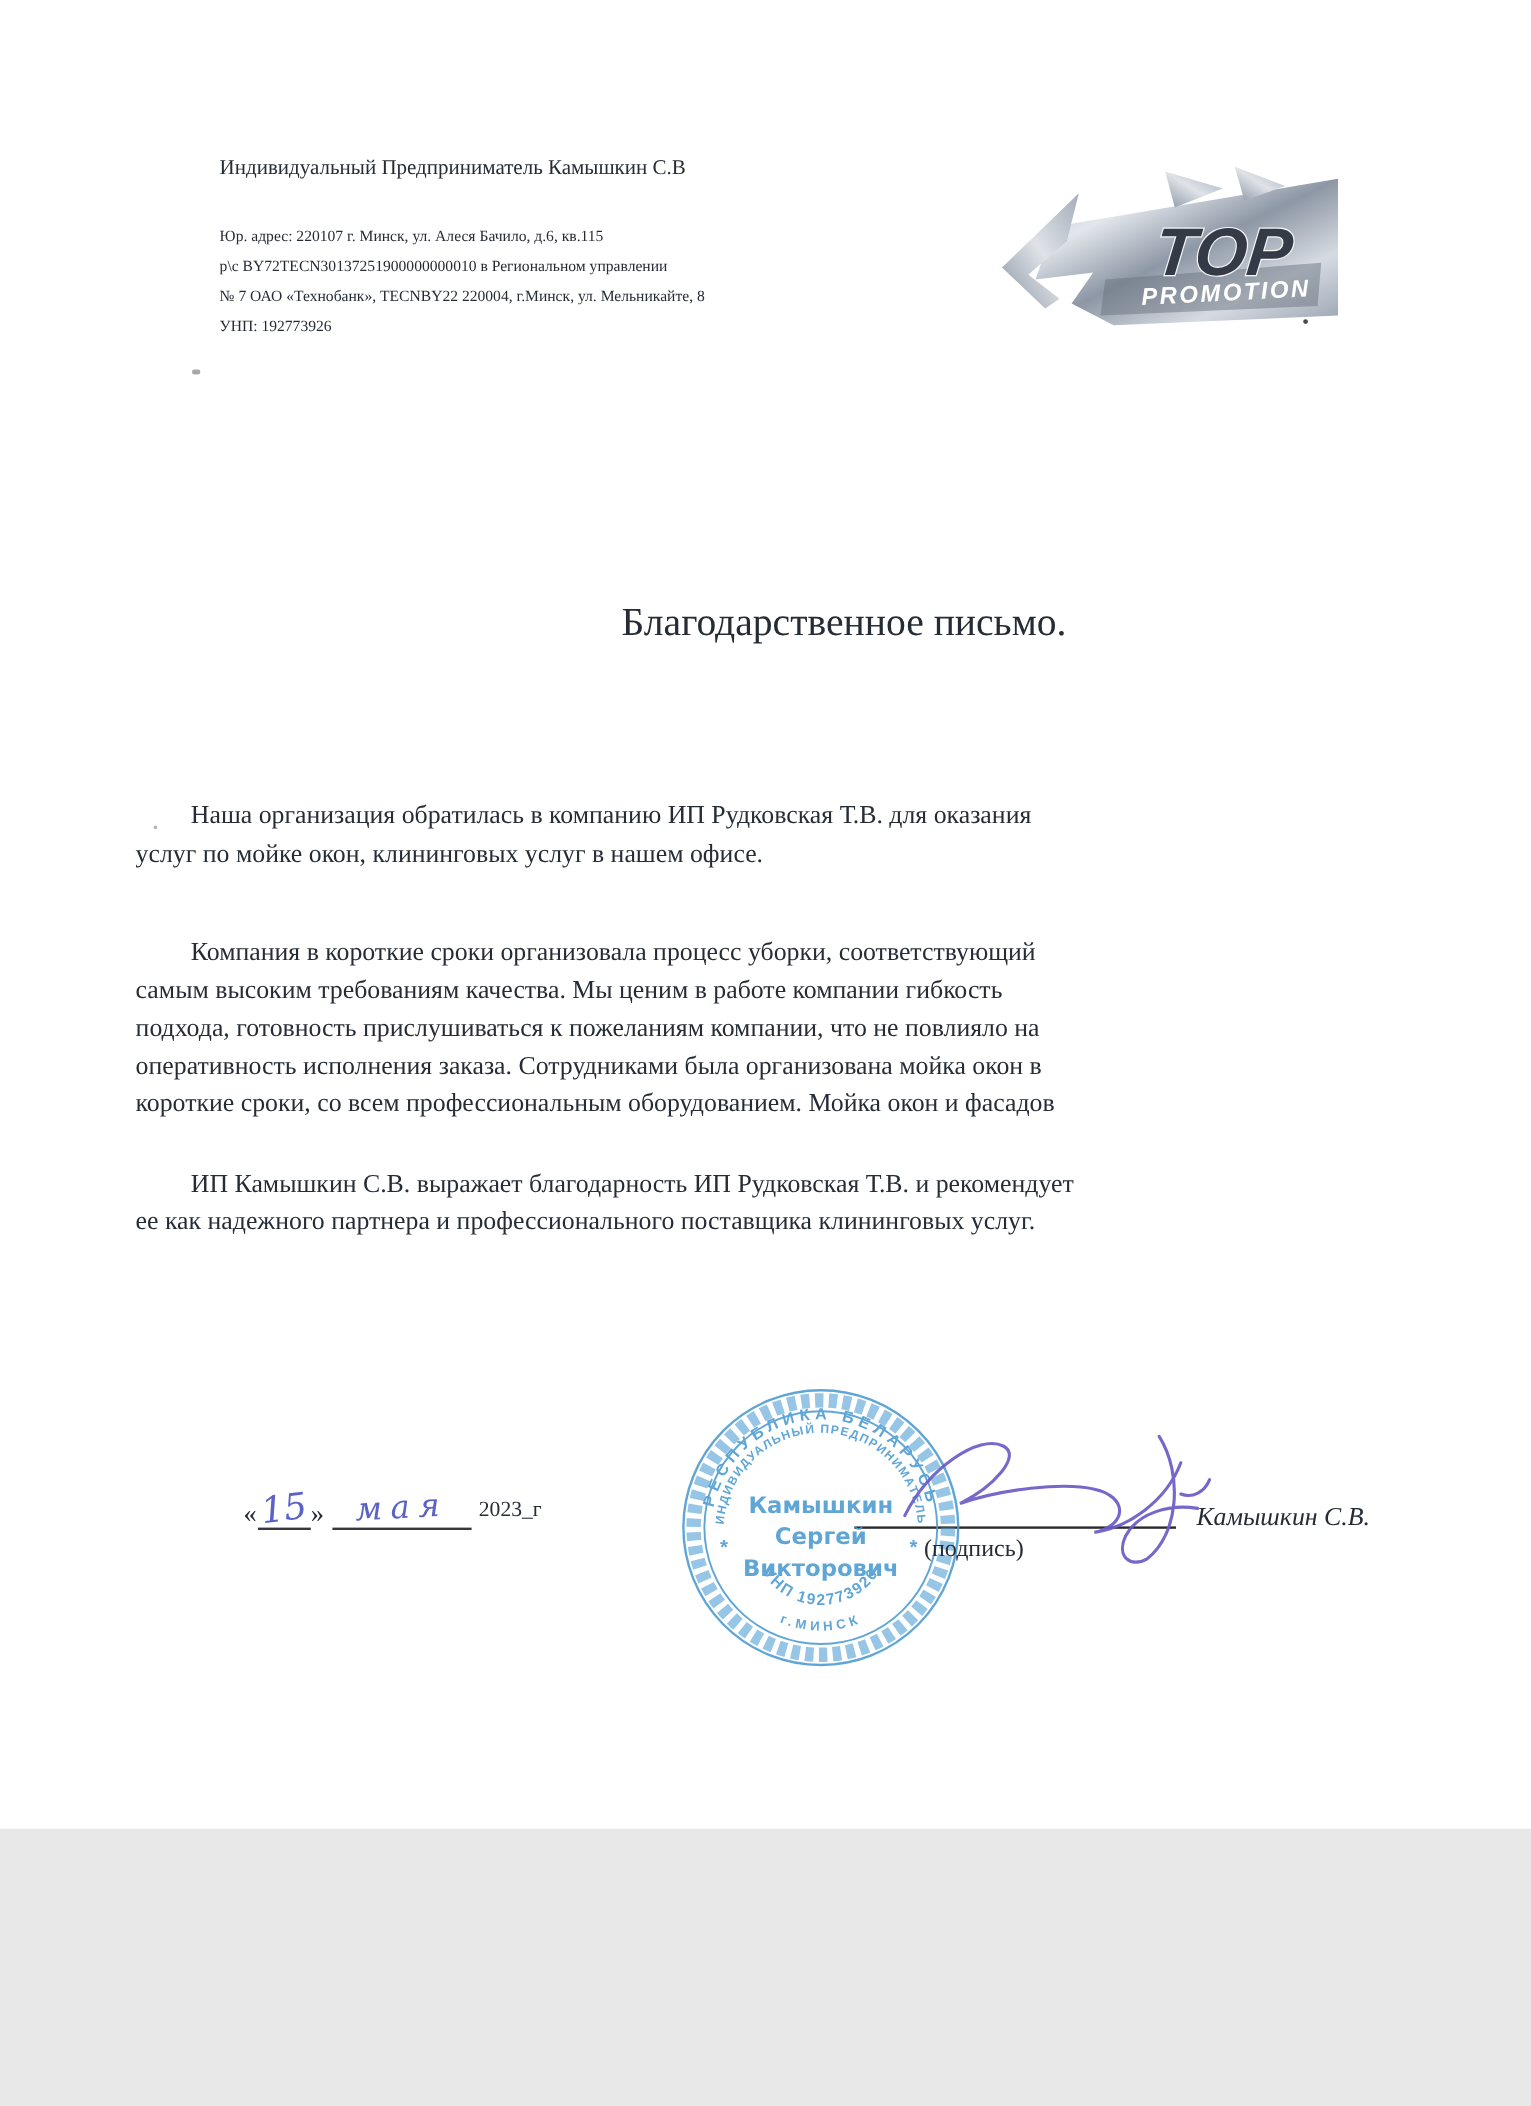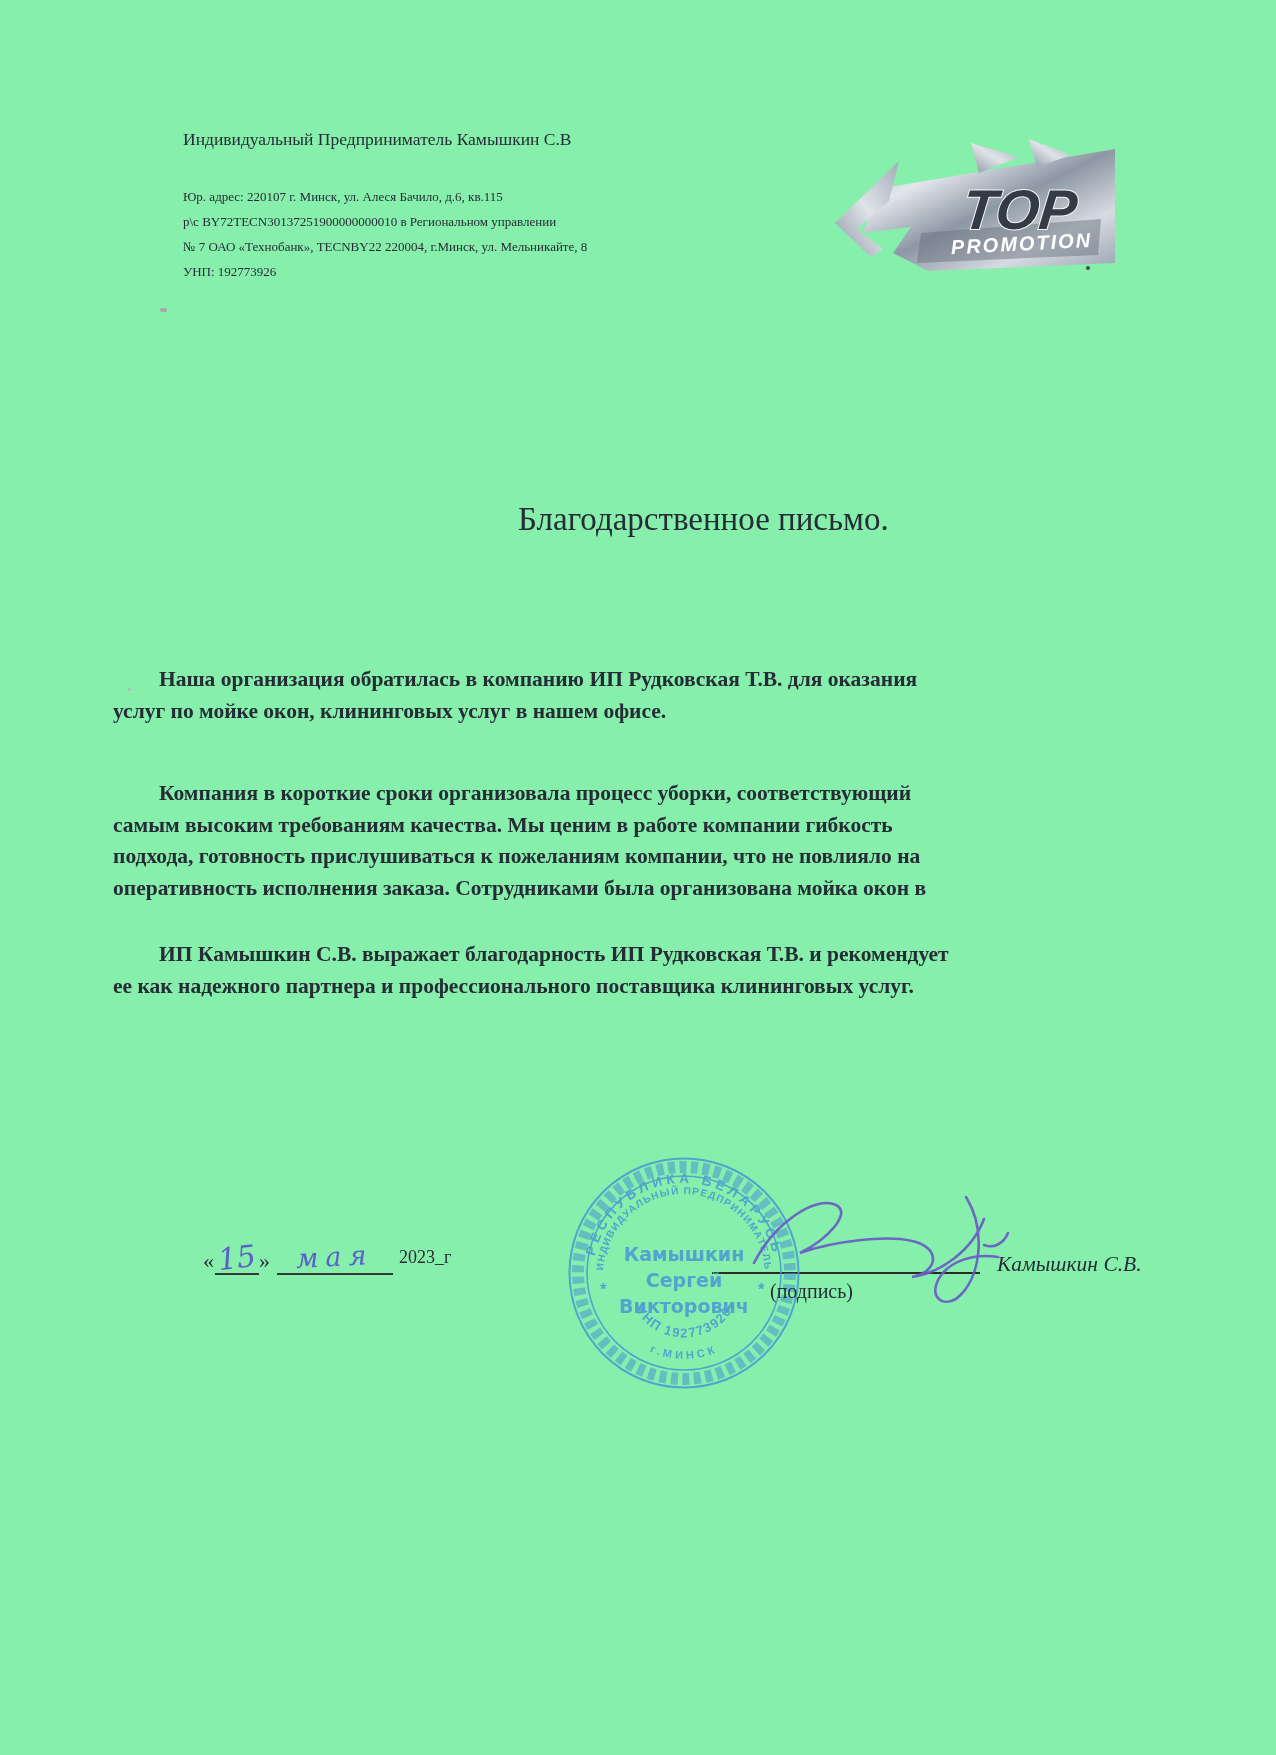--- a/index.html
+++ b/index.html
@@ -1,25 +1,25 @@
 <!DOCTYPE html>
 <html><head>
 <meta charset="utf-8">
 <style>
   html,body{margin:0;padding:0;background:#e8e8e8;}
   .page{
-    position:relative;width:1276px;height:1755px;margin:0 auto;
-    background:#86efac;font-family:"Liberation Serif",serif;color:#262c36;
+    position:relative;width:1276px;height:1524px;margin:0 auto;
+    background:#ffffff;font-family:"Liberation Serif",serif;color:#262c36;
     overflow:hidden;
   }
   .header-line{position:absolute;left:183px;top:129px;font-size:17.5px;white-space:nowrap;}
   .header-addr{position:absolute;left:183px;top:184px;font-size:13px;line-height:25px;white-space:nowrap;}
   .logo-svg{position:absolute;left:833px;top:131px;width:285px;height:150px;}
   .doc-title{position:absolute;left:518px;top:501px;font-size:33px;white-space:nowrap;}
-  .body-paragraphs{position:absolute;left:113px;top:664px;font-size:21.5px;line-height:31.5px;font-weight:bold;}
+  .body-paragraphs{position:absolute;left:113px;top:664px;font-size:21.5px;line-height:31.5px;}
   .para{white-space:nowrap;}
   .para .line.first{padding-left:46px;}
   .para:nth-child(1){margin-bottom:51px;}
   .para:nth-child(2){margin-bottom:35px;}
   .date-block{position:absolute;left:203px;top:1242px;height:36px;font-size:21.5px;}
   .dq{position:absolute;top:6px;font-size:22px;}
   .dq.open{left:0;}
   .dq.close{left:56px;}
   .day-slot{position:absolute;left:12px;top:0;width:44px;height:31px;border-bottom:2px solid #383838;text-align:center;}
   .day-slot .hand{display:inline-block;font-family:"DejaVu Serif",serif;font-style:italic;
@@ -85,20 +85,21 @@
   <div class="body-paragraphs">
       <div class="para">
         <div class="line first">Наша организация обратилась в компанию ИП Рудковская Т.В. для оказания</div>
         <div class="line">услуг по мойке окон, клининговых услуг в нашем офисе.</div>
       </div>
       <div class="para">
         <div class="line first">Компания в короткие сроки организовала процесс уборки, соответствующий</div>
         <div class="line">самым высоким требованиям качества. Мы ценим в работе компании гибкость</div>
         <div class="line">подхода, готовность прислушиваться к пожеланиям компании, что не повлияло на</div>
         <div class="line">оперативность исполнения заказа. Сотрудниками была организована мойка окон в</div>
+        <div class="line">короткие сроки, со всем профессиональным оборудованием. Мойка окон и фасадов</div>
       </div>
       <div class="para">
         <div class="line first">ИП Камышкин С.В. выражает благодарность ИП Рудковская Т.В. и рекомендует</div>
         <div class="line">ее как надежного партнера и профессионального поставщика клининговых услуг.</div>
       </div>
     </div>
 
   <div class="date-block">
     <span class="dq open">«</span>
     <span class="day-slot"><span class="hand">15</span></span>

